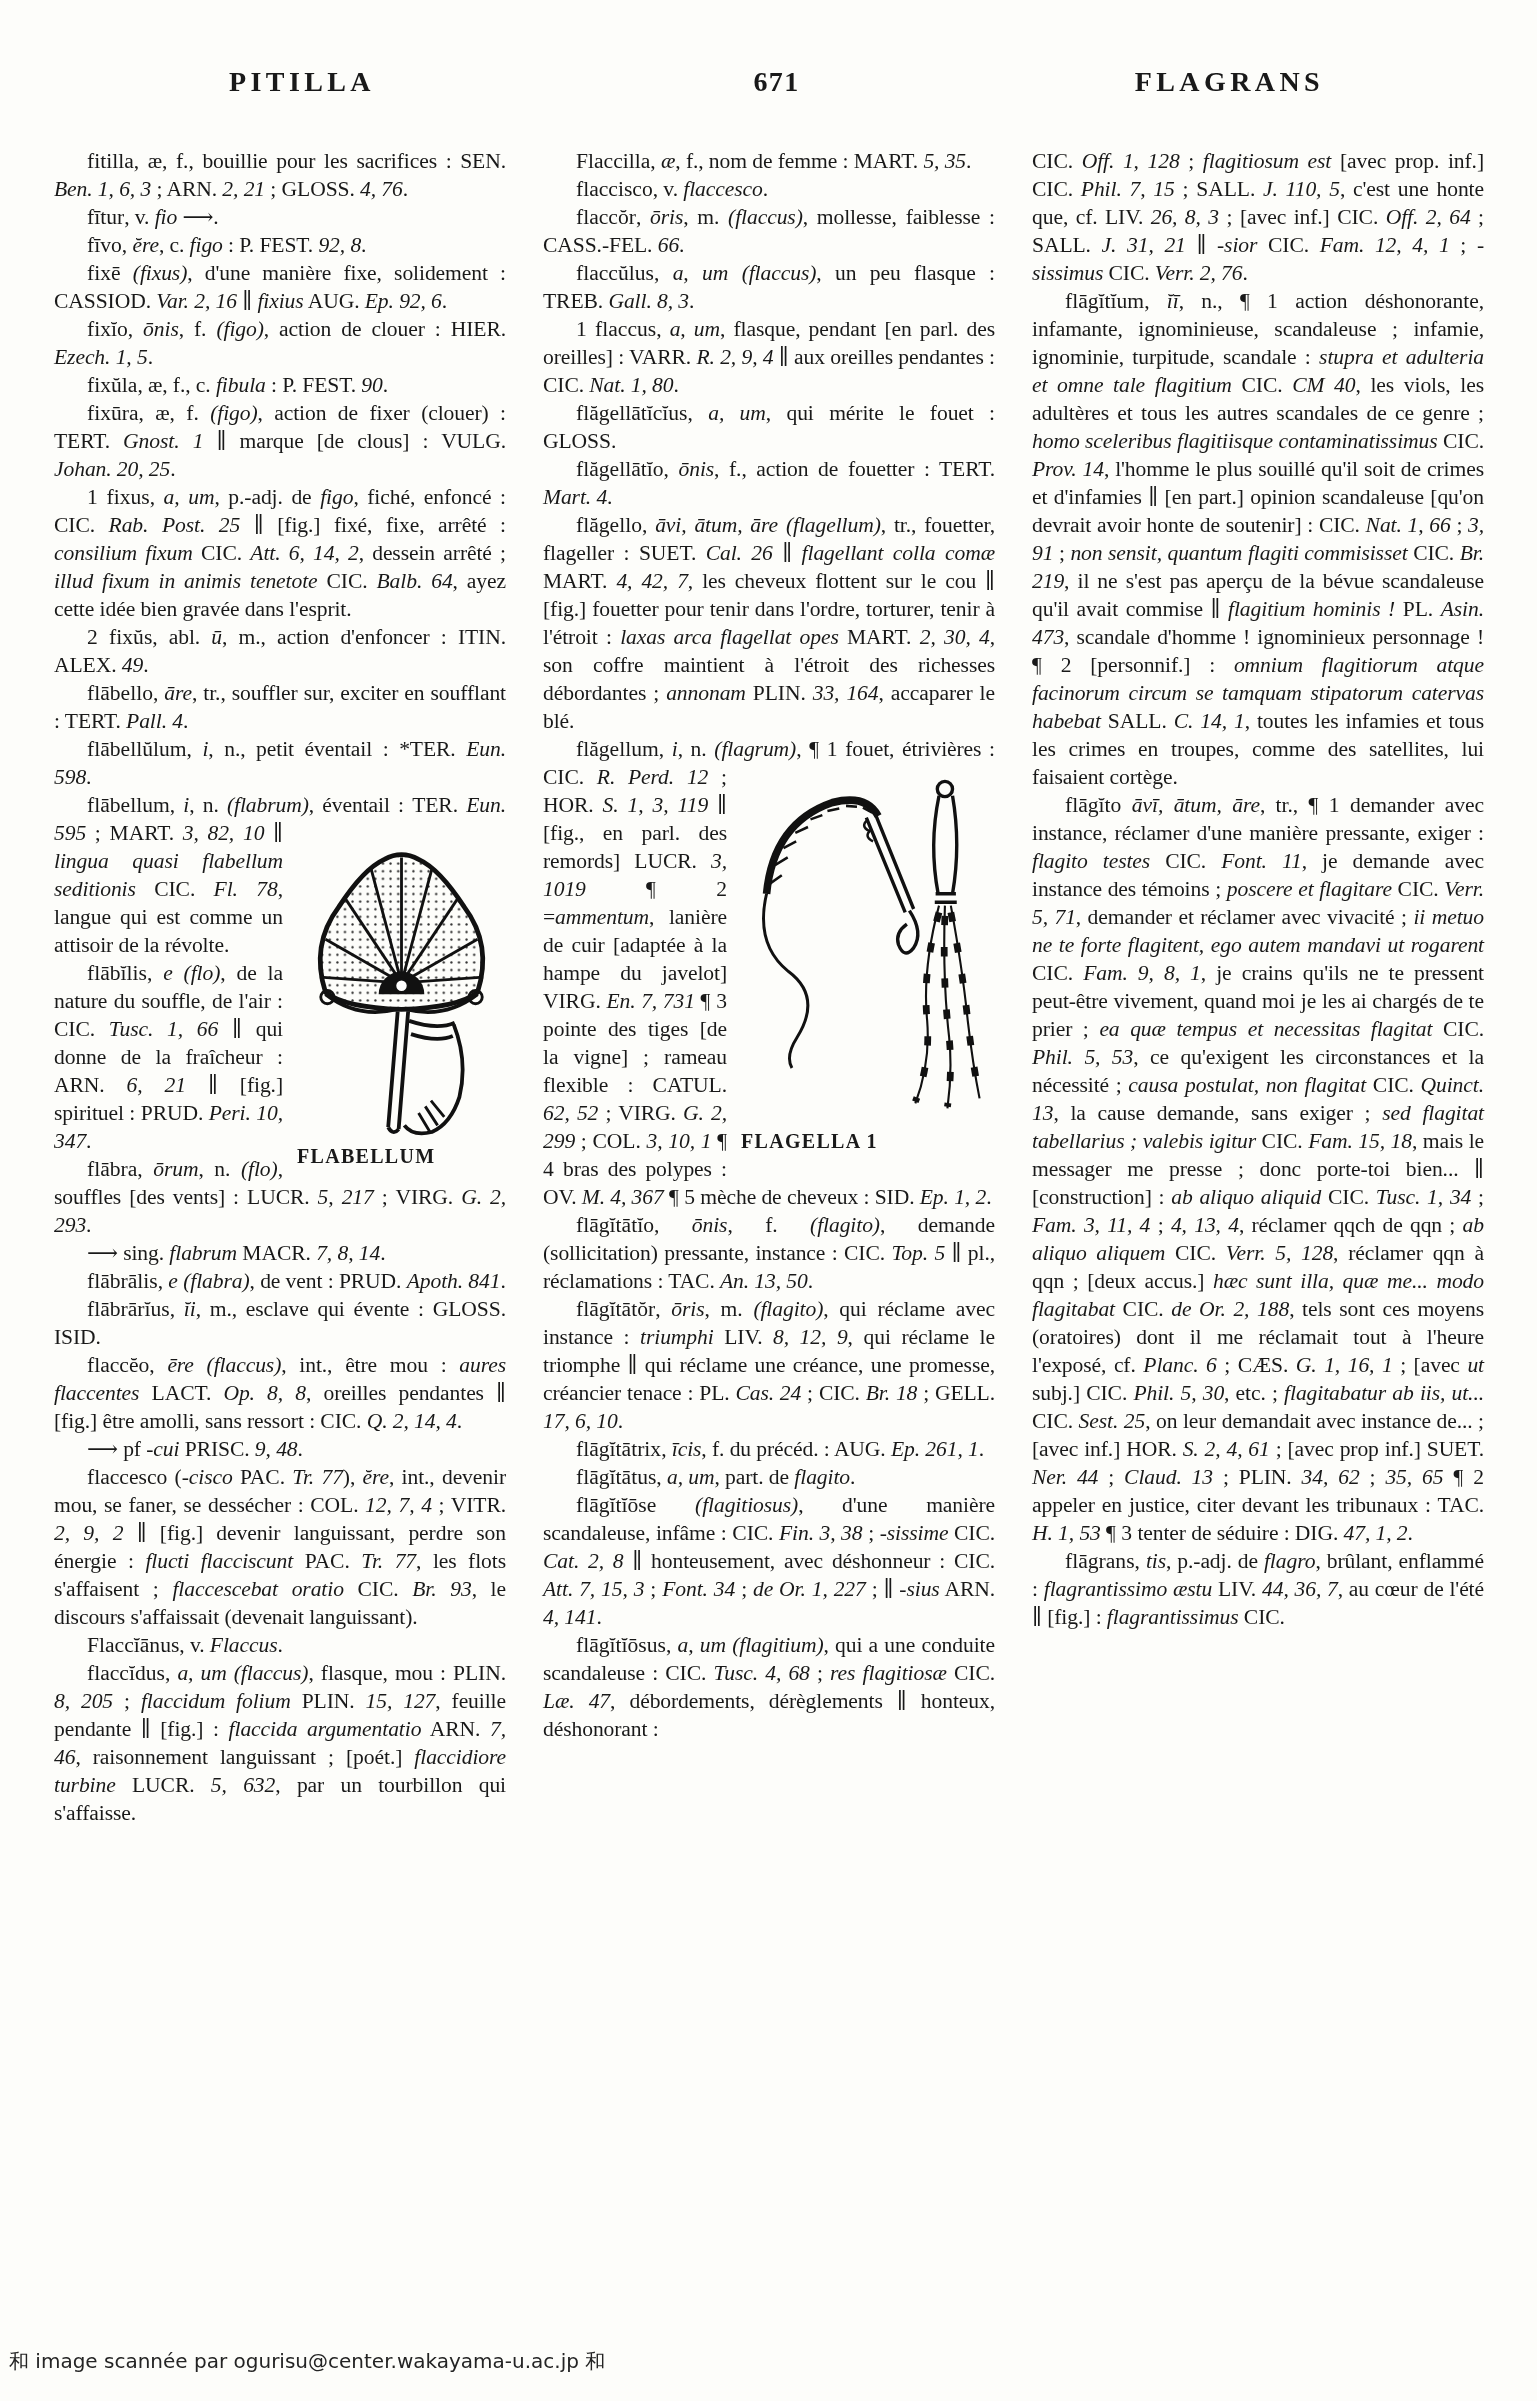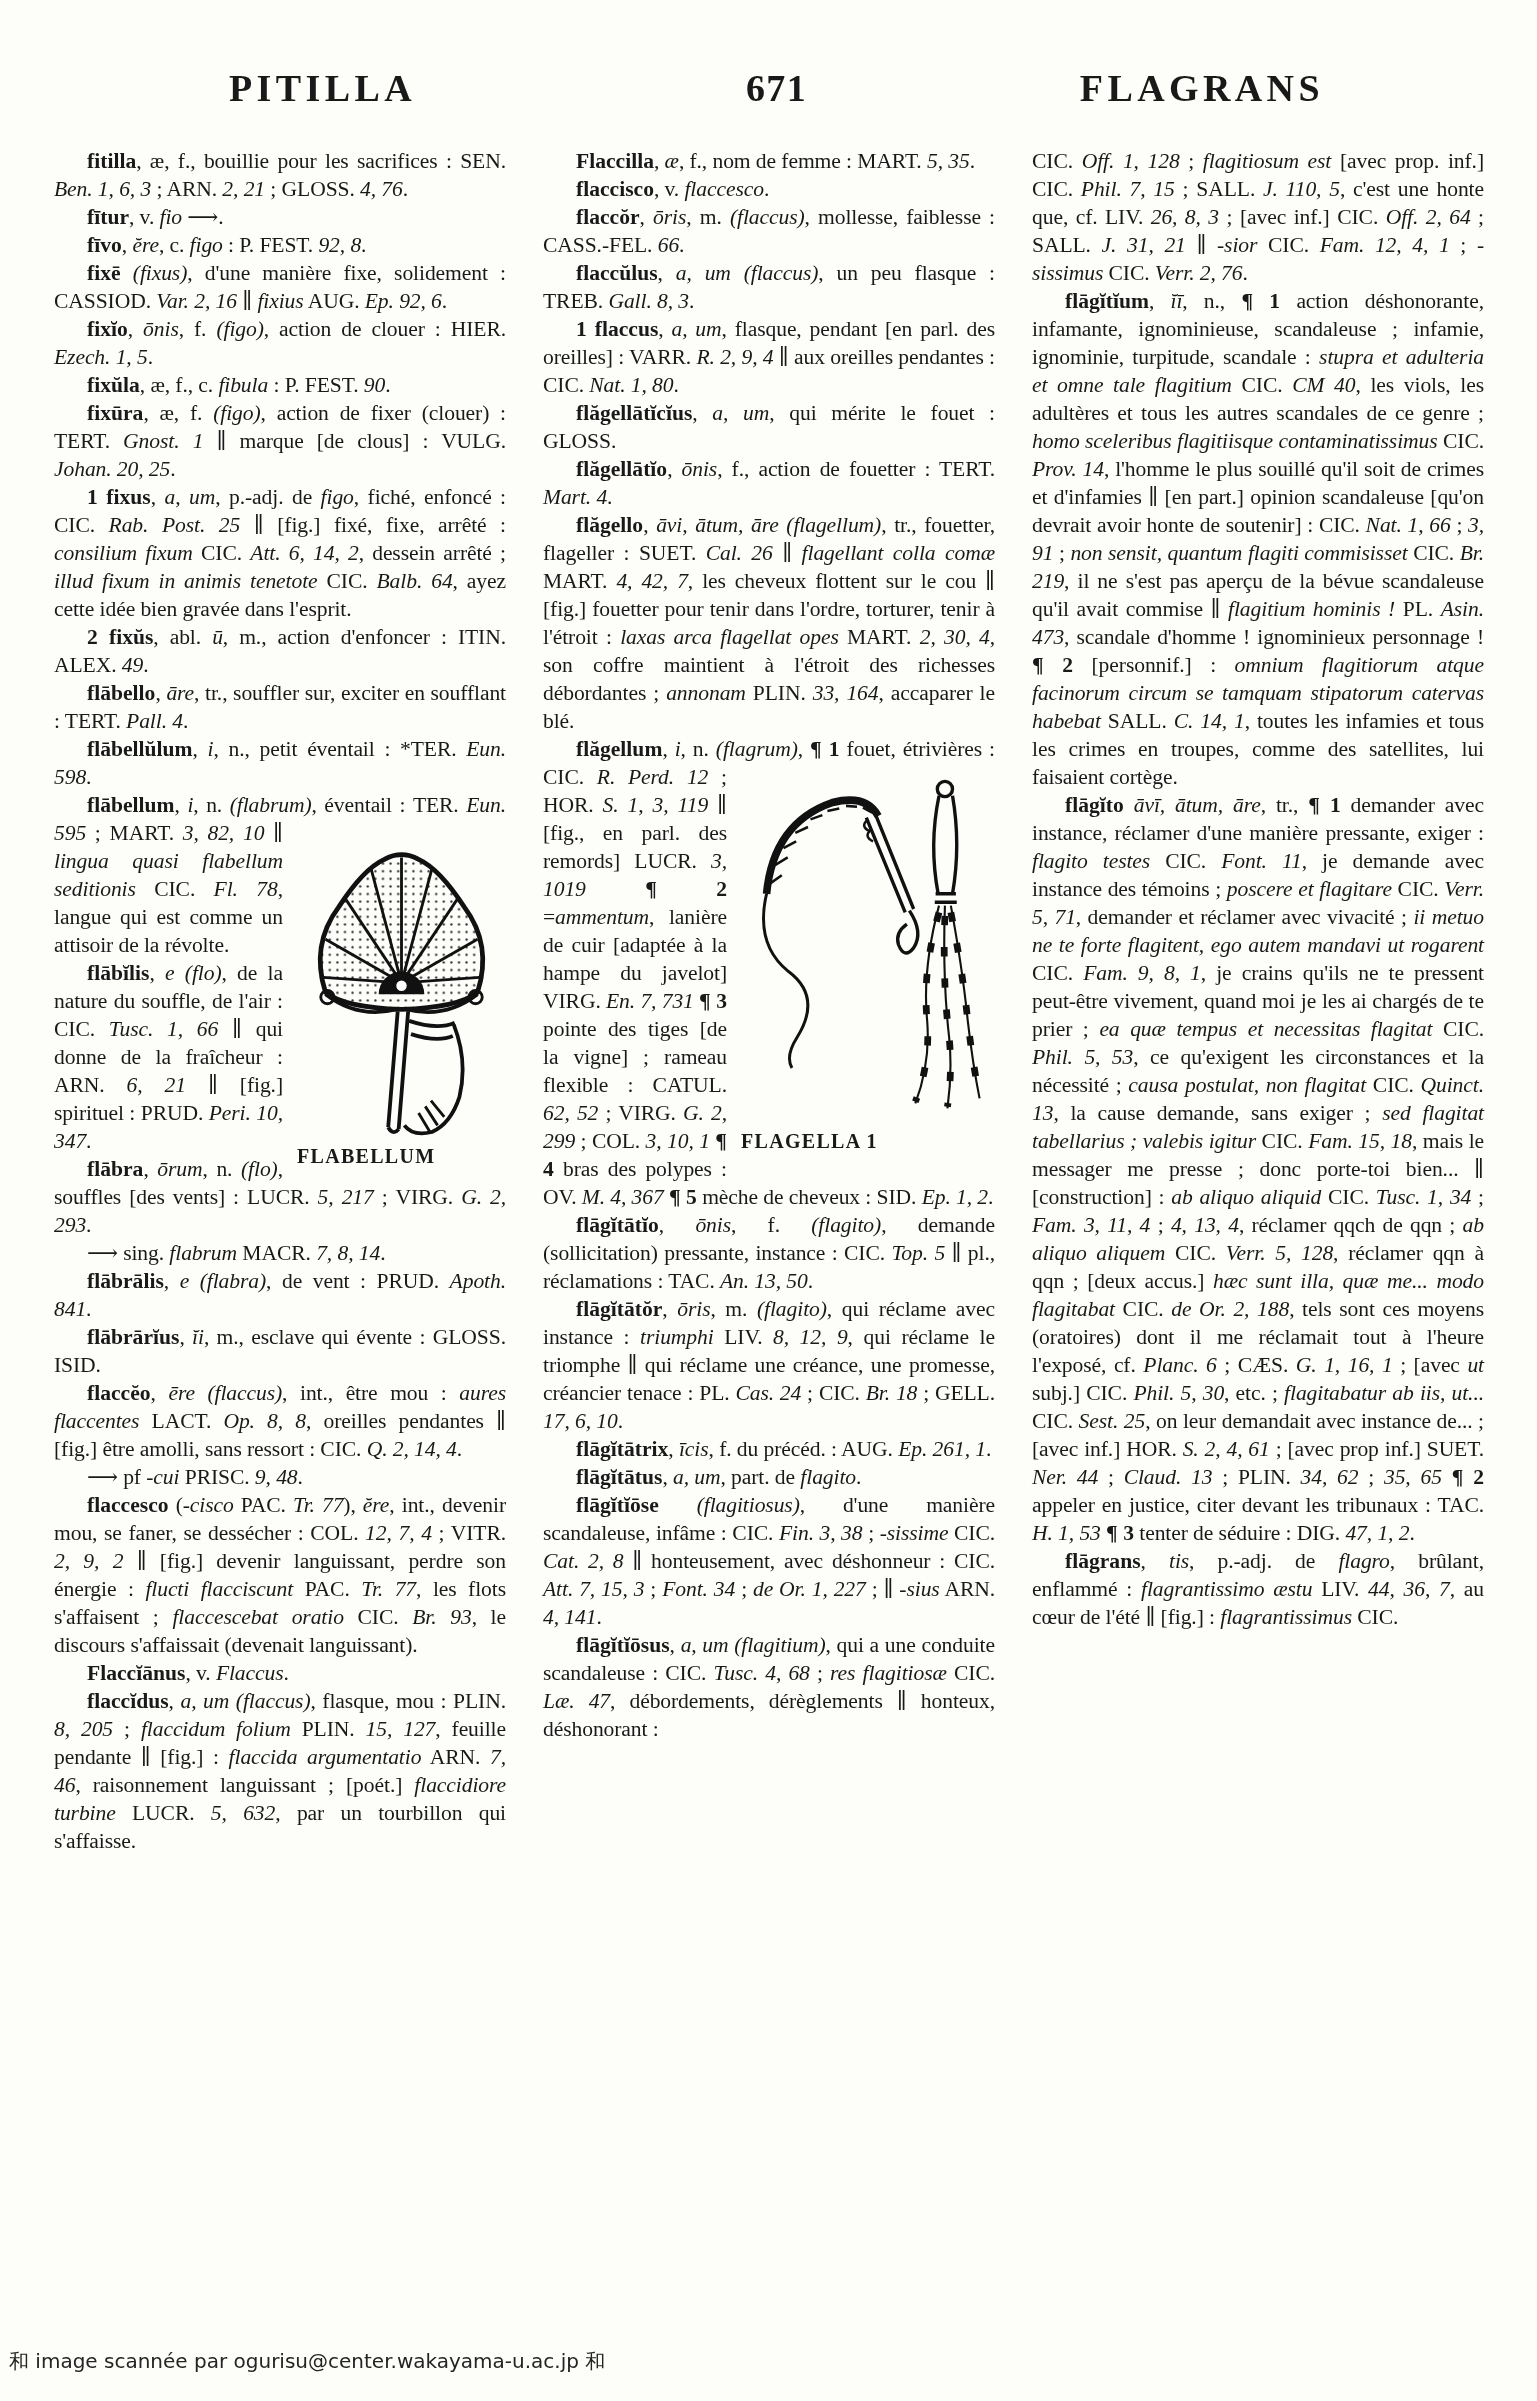--- a/index.html
+++ b/index.html
@@ -1,28 +1,28 @@
 <!DOCTYPE html>
 <html lang="fr" style="font-size:10px"><head>
 <meta charset="utf-8">
 <style>
   html,body{margin:0;padding:0;background:#e8e8e4;}
   .page{position:relative;width:1537px;height:2401px;background:#fdfdfa;color:#191919;
         font-family:"Liberation Serif","DejaVu Serif","DejaVu Sans",serif;overflow:hidden;}
   .running-head{position:absolute;top:66px;left:229px;right:213px;display:grid;
-        grid-template-columns:1fr auto 1fr;align-items:baseline;font-weight:bold;font-size:38px;}
+        grid-template-columns:1fr auto 1fr;align-items:baseline;font-weight:bold;font-size:28px;}
   .rh-left{justify-self:start;letter-spacing:4.4px;}
   .rh-center{justify-self:center;letter-spacing:1.3px;}
   .rh-right{justify-self:end;letter-spacing:4.4px;}
   .columns{position:absolute;top:147px;left:54px;width:1430px;display:flex;gap:37px;}
   .col{width:452px;font-size:21.6px;line-height:28px;text-align:justify;letter-spacing:-0.1px;
        hyphens:auto;-webkit-hyphens:auto;}
   .col p.entry{margin:0;text-indent:33px;}
   .col p.cont{text-indent:0;}
-  .col b{font-weight:bold;letter-spacing:0;}
+  .col b{font-weight:normal;letter-spacing:0;}
   .col i{font-style:italic;}
   .figure{float:right;margin:3.8px 0 5px 14px;}
   .fig-flabellum{width:209px;}
   .fig-flagella{width:254px;}
   .fig-caption{display:block;font-weight:bold;font-size:20px;letter-spacing:1.3px;margin-top:5px;
        font-style:normal;text-indent:0;}
   .figure svg{display:block;margin:0 auto;}
   .scan-footer{position:absolute;left:9px;top:2348px;
        font-family:"DejaVu Sans","Liberation Sans",sans-serif;font-size:20px;color:#242424;}
 </style>

